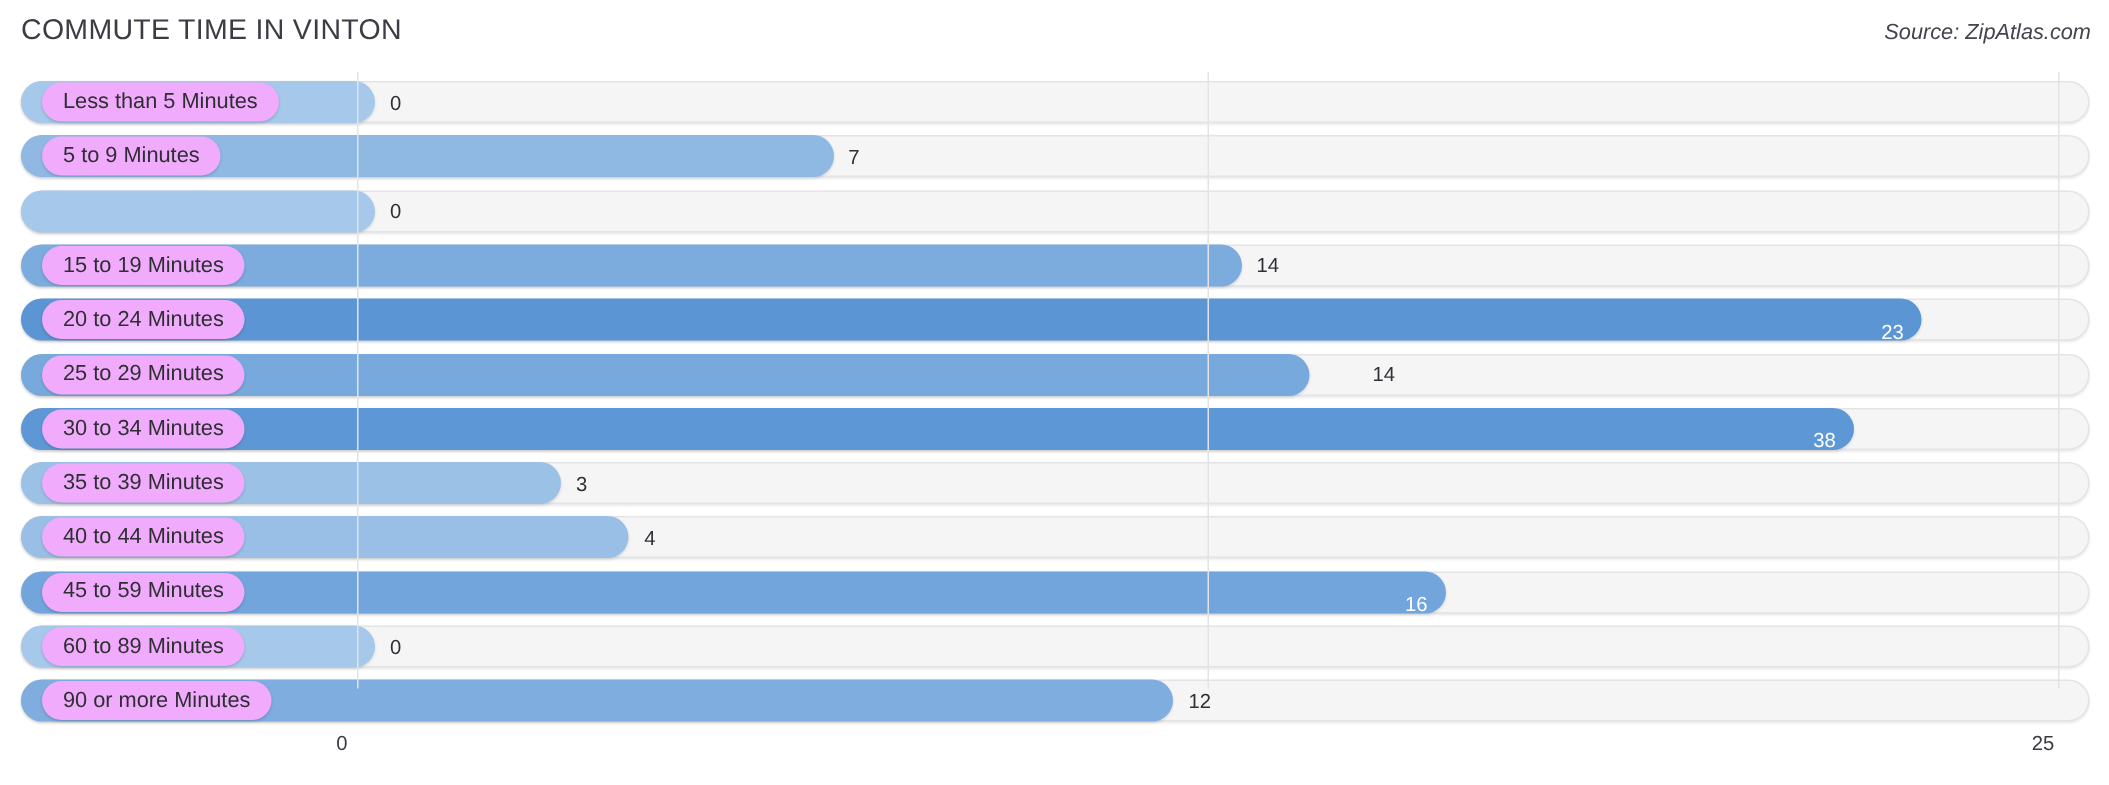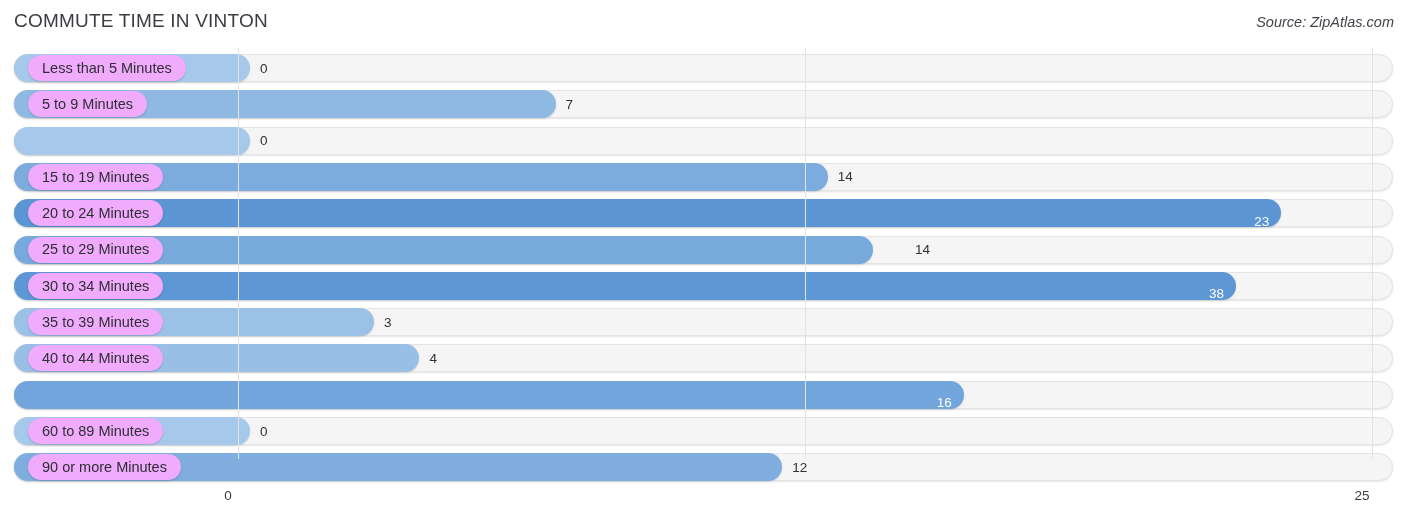--- a/index.html
+++ b/index.html
@@ -161,20 +161,23 @@
         <div class="track" style="width: 1379px;"></div>
         <div class="bar" style="width: 405.44px; background: rgb(153, 191, 230);"></div>
         <div class="label-pill">
           <span>40 to 44 Minutes</span>
         </div>
         <div class="val-out" style="left: 415.44px;">4</div>
       </div>
       <div class="row" style="top: 332.7px; width: 1379px;">
         <div class="track" style="width: 1379px;"></div>
         <div class="bar" style="width: 949.76px; background: rgb(114, 165, 219);"></div>
+        <div class="label-pill">
+          <span>45 to 59 Minutes</span>
+        </div>
         <div class="val-in" style="left: 889.76px; width: 48px; justify-content: flex-end;">16</div>
       </div>
       <div class="row" style="top: 369px; width: 1379px;">
         <div class="track" style="width: 1379px;"></div>
         <div class="bar" style="width: 236px; background: rgb(166, 200, 234);"></div>
         <div class="label-pill">
           <span>60 to 89 Minutes</span>
         </div>
         <div class="val-out" style="left: 246px;">0</div>
       </div>

